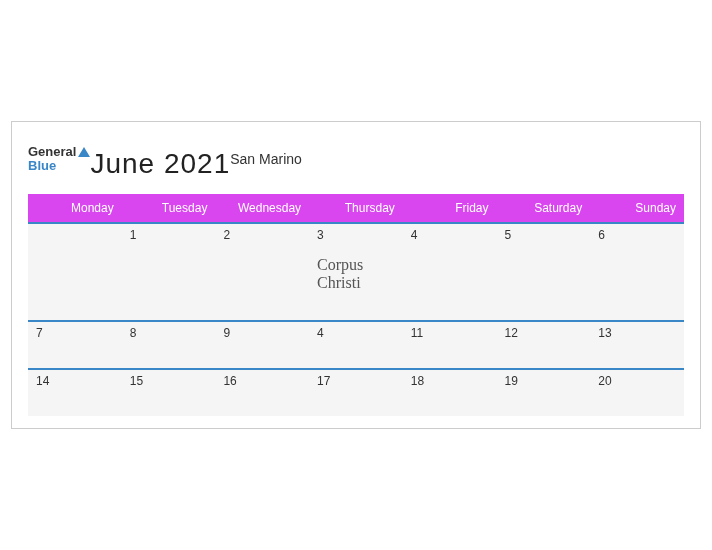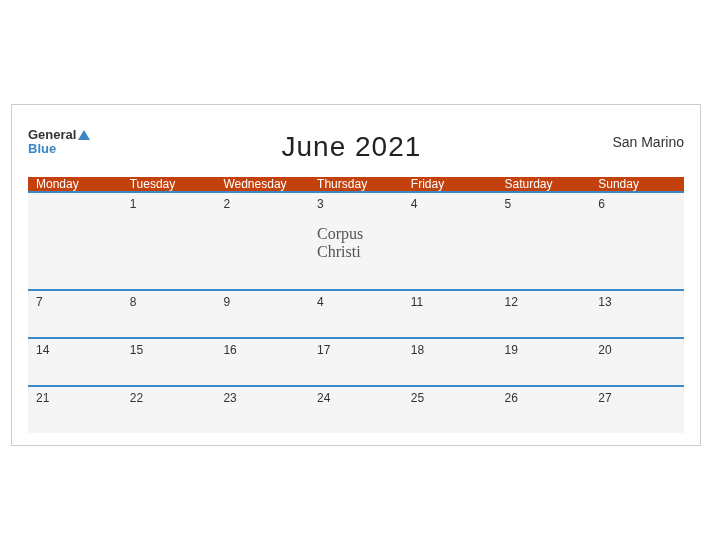--- a/index.html
+++ b/index.html
@@ -14,21 +14,21 @@
     }
     .calendar-wrapper {
       width: 690px;
       background: #fff;
       border: 1px solid #ccc;
       padding: 16px 16px 12px;
     }
     .calendar-header {
       display: flex;
       align-items: center;
-      justify-content: space-between;
+      justify-content: flex-start;
       margin-bottom: 14px;
     }
     .logo {
       display: flex;
       flex-direction: column;
       line-height: 1.1;
     }
     .logo-general {
       font-size: 13px;
       font-weight: bold;
@@ -58,26 +58,26 @@
     }
     .calendar-region {
       font-size: 14px;
       color: #333;
     }
     .calendar-table {
       width: 100%;
       border-collapse: collapse;
     }
     .calendar-table thead tr th {
-      background-color: #c2410c;
+      background-color: #d946ef;
       color: #fff;
       font-size: 12px;
       font-weight: normal;
-      text-align: left;
-      padding: 0 8px;
+      text-align: right;
+      padding: 7px 8px;
       border: none;
     }
     .calendar-table tbody tr {
       border-top: 2px solid #3a87c8;
     }
     .calendar-table tbody tr td {
       background-color: #f5f5f5;
       vertical-align: top;
       padding: 4px 8px 28px;
       font-size: 12px;
@@ -185,38 +185,15 @@
           <td>
             <span class="day-num">18</span>
           </td>
           <td>
             <span class="day-num">19</span>
           </td>
           <td>
             <span class="day-num">20</span>
           </td>
         </tr>
-        <tr>
-          <td>
-            <span class="day-num">21</span>
-          </td>
-          <td>
-            <span class="day-num">22</span>
-          </td>
-          <td>
-            <span class="day-num">23</span>
-          </td>
-          <td>
-            <span class="day-num">24</span>
-          </td>
-          <td>
-            <span class="day-num">25</span>
-          </td>
-          <td>
-            <span class="day-num">26</span>
-          </td>
-          <td>
-            <span class="day-num">27</span>
-          </td>
-        </tr>
       </tbody>
   </table>
 </div>
 
 </body></html>

